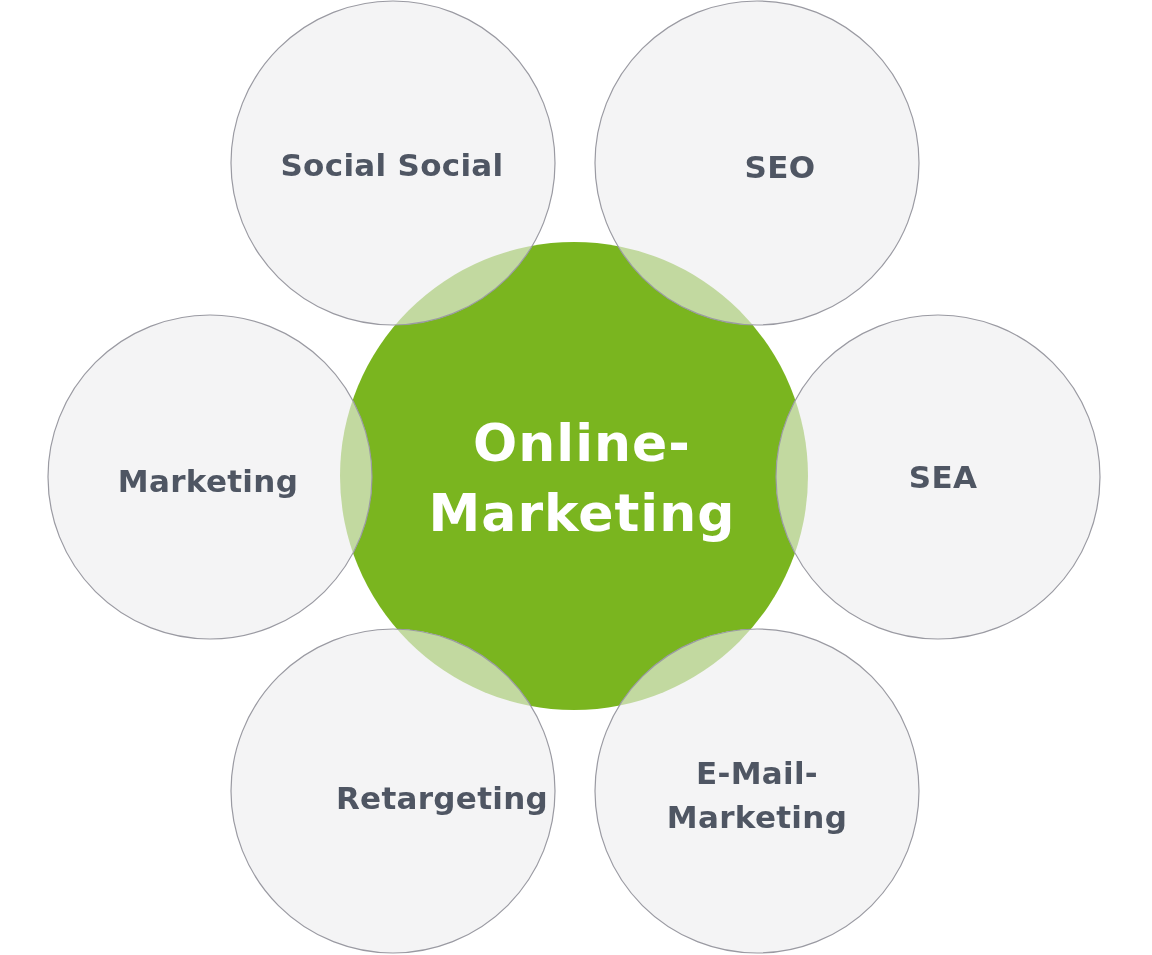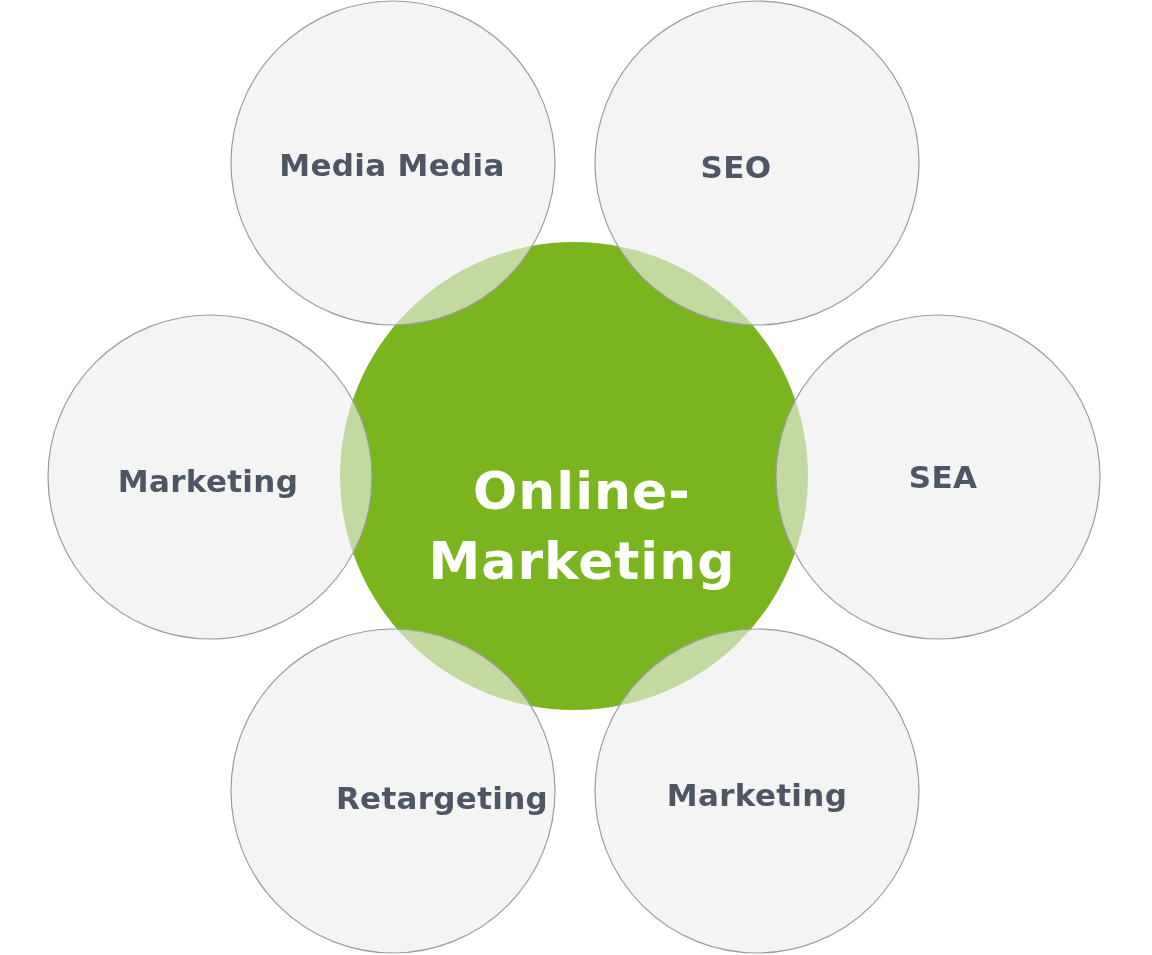--- a/index.html
+++ b/index.html
@@ -42,35 +42,36 @@
   <g fill="none" stroke="#9a9aa2" stroke-width="1.2">
     <circle cx="393" cy="163" r="162"></circle>
     <circle cx="757" cy="163" r="162"></circle>
     <circle cx="210" cy="477" r="162"></circle>
     <circle cx="938" cy="477" r="162"></circle>
     <circle cx="393" cy="791" r="162"></circle>
     <circle cx="757" cy="791" r="162"></circle>
   </g>
 </svg>
 
-<div class="label center-label" style="left:582px; top:478px;margin-top:48px;">
+<div class="label center-label" style="left:582px; top:478px;">
   <div>Online-</div>
   <div>Marketing</div>
 </div>
 
 <div class="label satellite-label" style="left:392px; top:165px;">
-  <div>Media Media</div>
+  <div>Social Social</div>
 </div>
-<div class="label satellite-label" style="left:736px; top:167px;">
+<div class="label satellite-label" style="left:780px; top:167px;">
   <div>SEO</div>
 </div>
 <div class="label satellite-label" style="left:208px; top:481px;">
   <div>Marketing</div>
 </div>
 <div class="label satellite-label" style="left:943px; top:477px;">
   <div>SEA</div>
 </div>
 <div class="label satellite-label" style="left:394px; top:798px;margin-left:48px;">
   <div>Retargeting</div>
 </div>
 <div class="label satellite-label" style="left:757px; top:795px;">
+  <div>E-Mail-</div>
   <div>Marketing</div>
 </div>
 
 </body></html>

